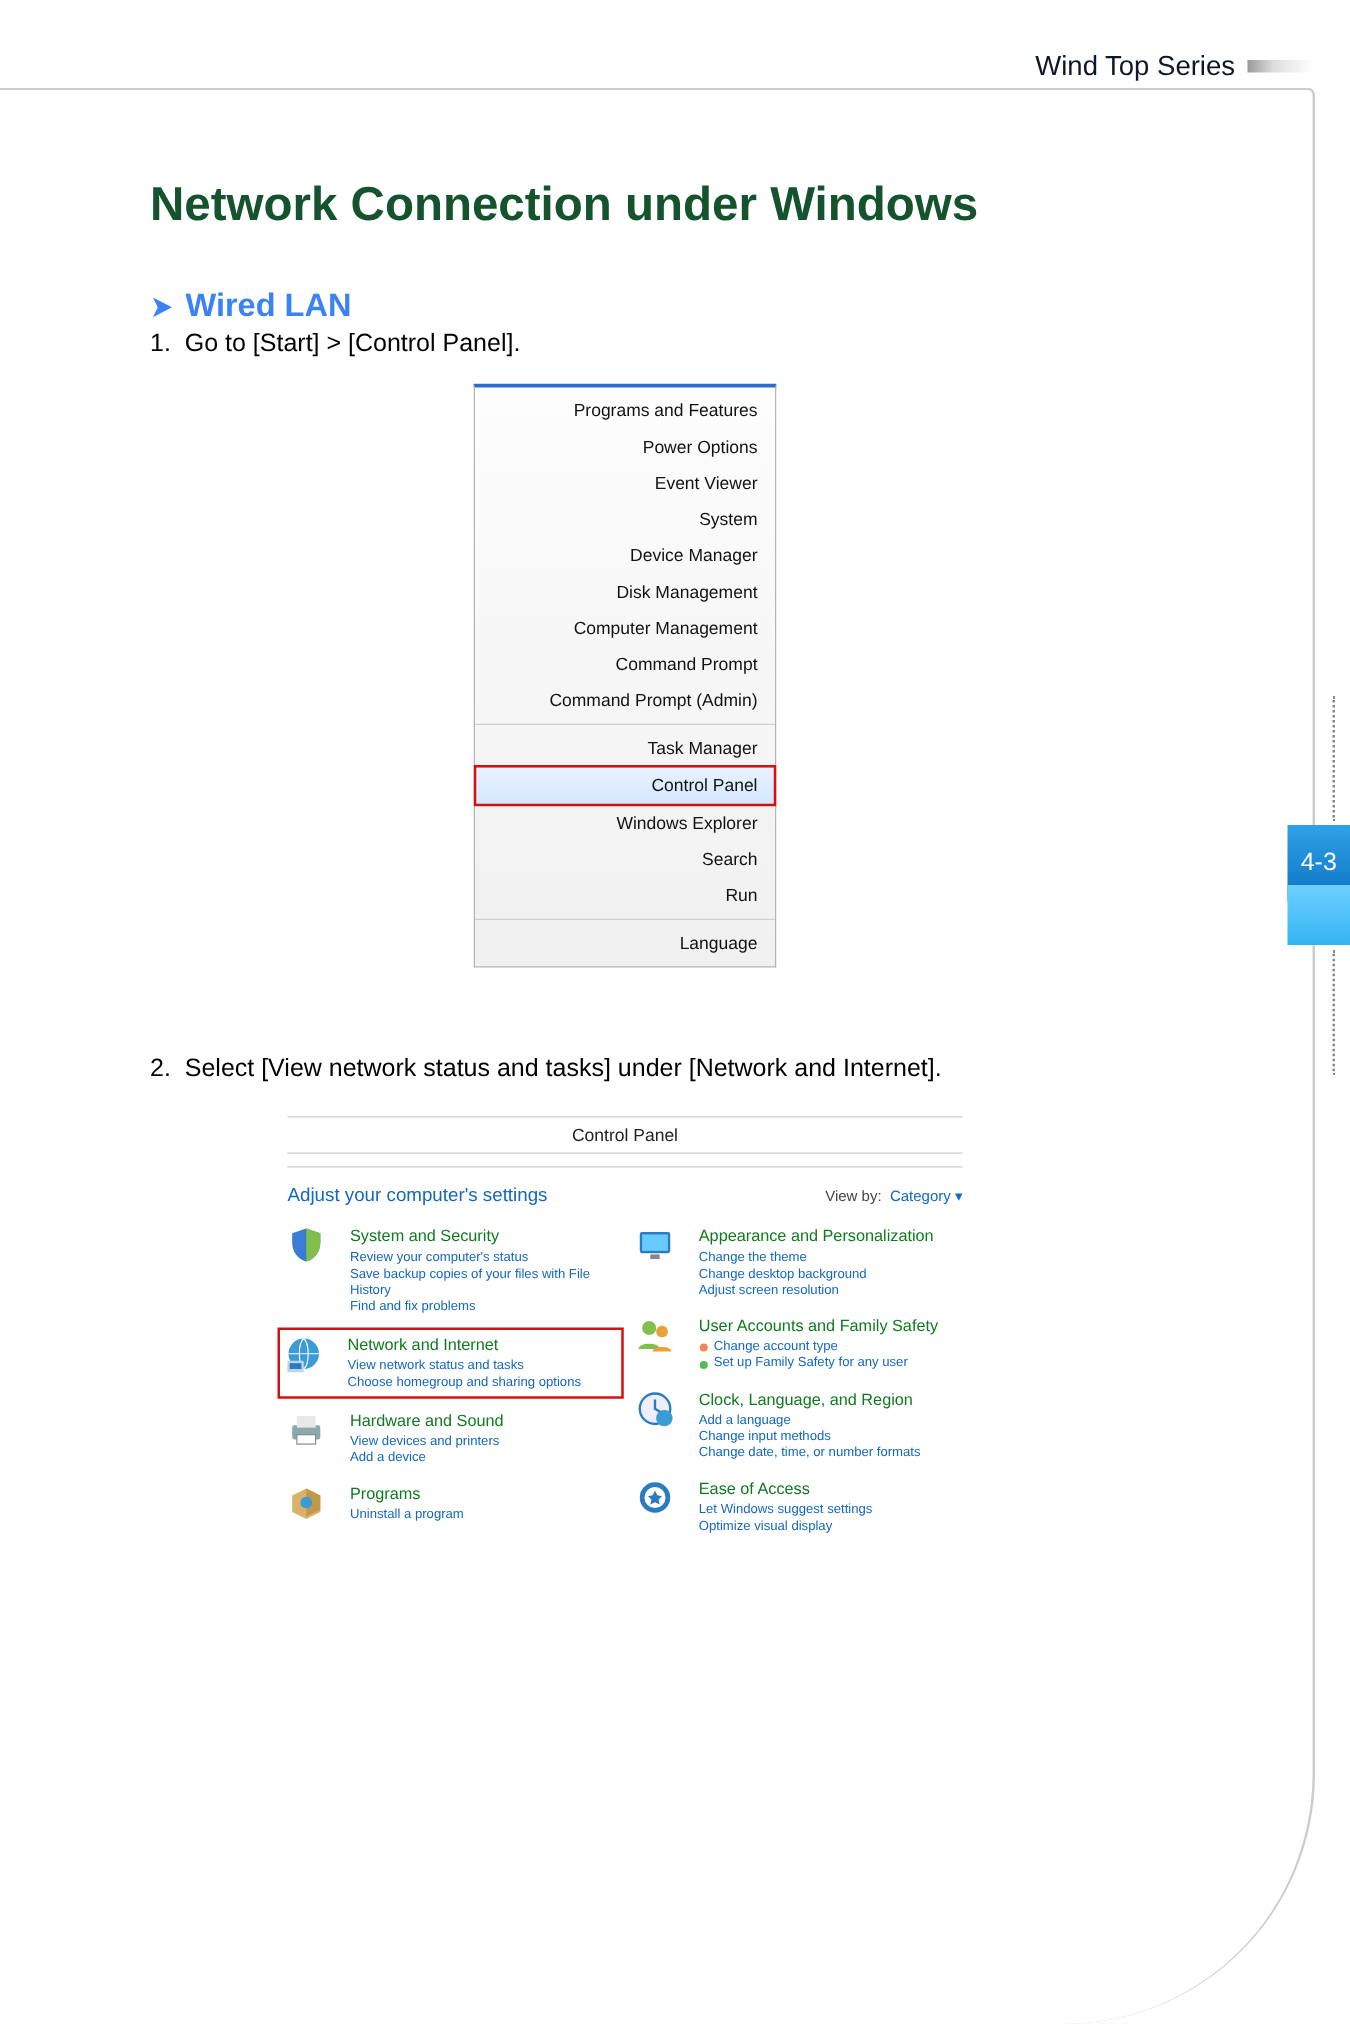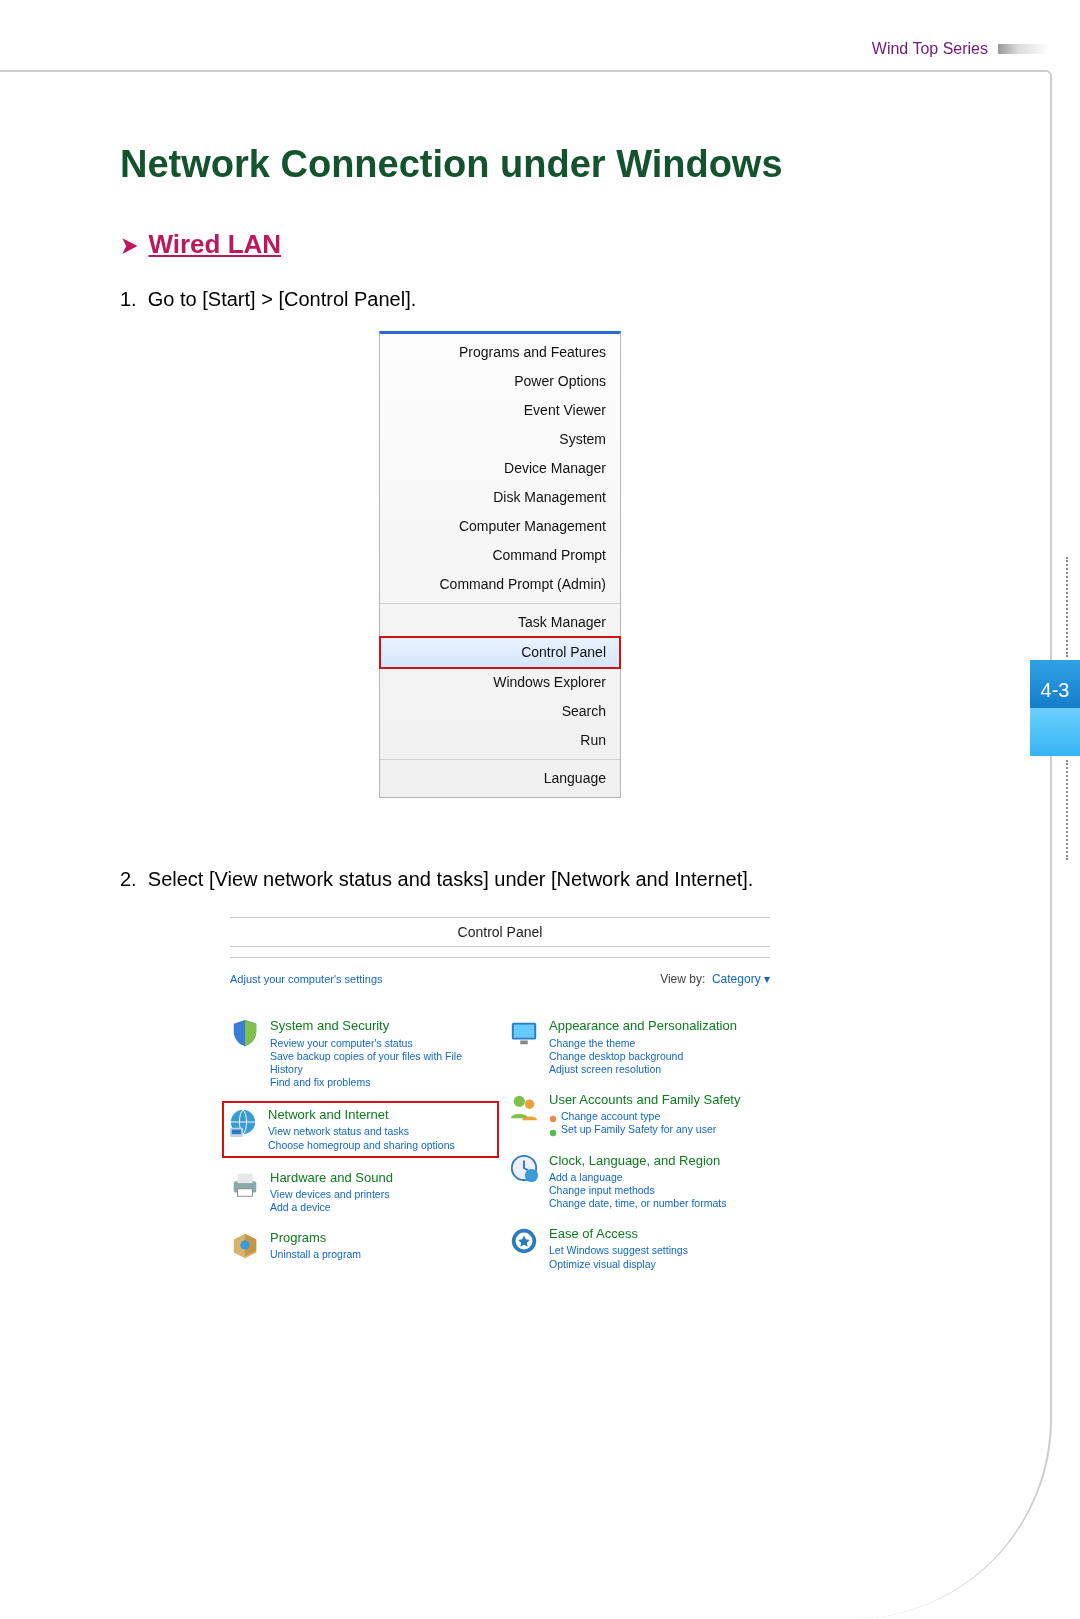--- a/index.html
+++ b/index.html
@@ -17,22 +17,22 @@
     top: 40px;
     right: 20px;
     left: 0;
     display: flex;
     justify-content: flex-end;
     align-items: center;
     gap: 10px;
     padding-right: 10px;
   }
   .header-text {
-    font-size: 16px;
-    color: #701a75;
+    font-size: 22px;
+    color: #0f172a;
   }
   .header-bar {
     width: 52px;
     height: 10px;
     background: linear-gradient(to right, #999 0%, #ddd 40%, #fff 100%);
   }
   .page-outline {
     position: absolute;
     left: 0;
     top: 70px;
@@ -53,24 +53,23 @@
     font-family: Verdana, Arial, sans-serif;
     font-weight: bold;
     color: #14532d;
     font-size: 38px;
     margin: 0 0 40px 0;
     line-height: 1.3;
   }
   h2.subtitle {
     font-family: Verdana, Arial, sans-serif;
     font-weight: bold;
-    color: #be185d;
+    color: #3b82f6;
     font-size: 26px;
-    margin: 0 0 28px 0;
-    text-decoration: underline;
+    margin: 0 0 4px 0;
   }
   .chev {
     font-size: 22px;
     margin-right: 10px;
     display: inline-block;
     transform: scaleX(0.9);
   }
   .step {
     font-size: 20px;
     color: #000;
@@ -135,43 +134,42 @@
     display: flex;
     justify-content: space-between;
     align-items: baseline;
     font-family: "Segoe UI", Arial, sans-serif;
     font-size: 14px;
     color: #1367c0;
     margin: 14px 0 16px 0;
   }
   .cp-top .label {
     color: #1367c0;
-    font-size: 11px;
+    font-size: 15px;
   }
   .cp-top .viewby {
     color: #444;
     font-size: 12px;
   }
   .cp-top .viewby .val {
     color: #1367c0;
   }
   .cp-cols {
     display: flex;
     gap: 18px;
     font-family: "Segoe UI", Arial, sans-serif;
   }
   .cp-col {
     flex: 1 1 0;
   }
   .cp-cat {
     display: flex;
-    gap: 10px;
+    gap: 20px;
     margin-bottom: 14px;
     position: relative;
-    margin-top: 16px;
   }
   .cp-cat .ico {
     width: 30px;
     height: 30px;
     flex: 0 0 30px;
     border-radius: 6px;
   }
   .cp-cat .ico svg { width: 30px; height: 30px; display:block; }
   .cp-cat .txt {
     line-height: 1.25;

